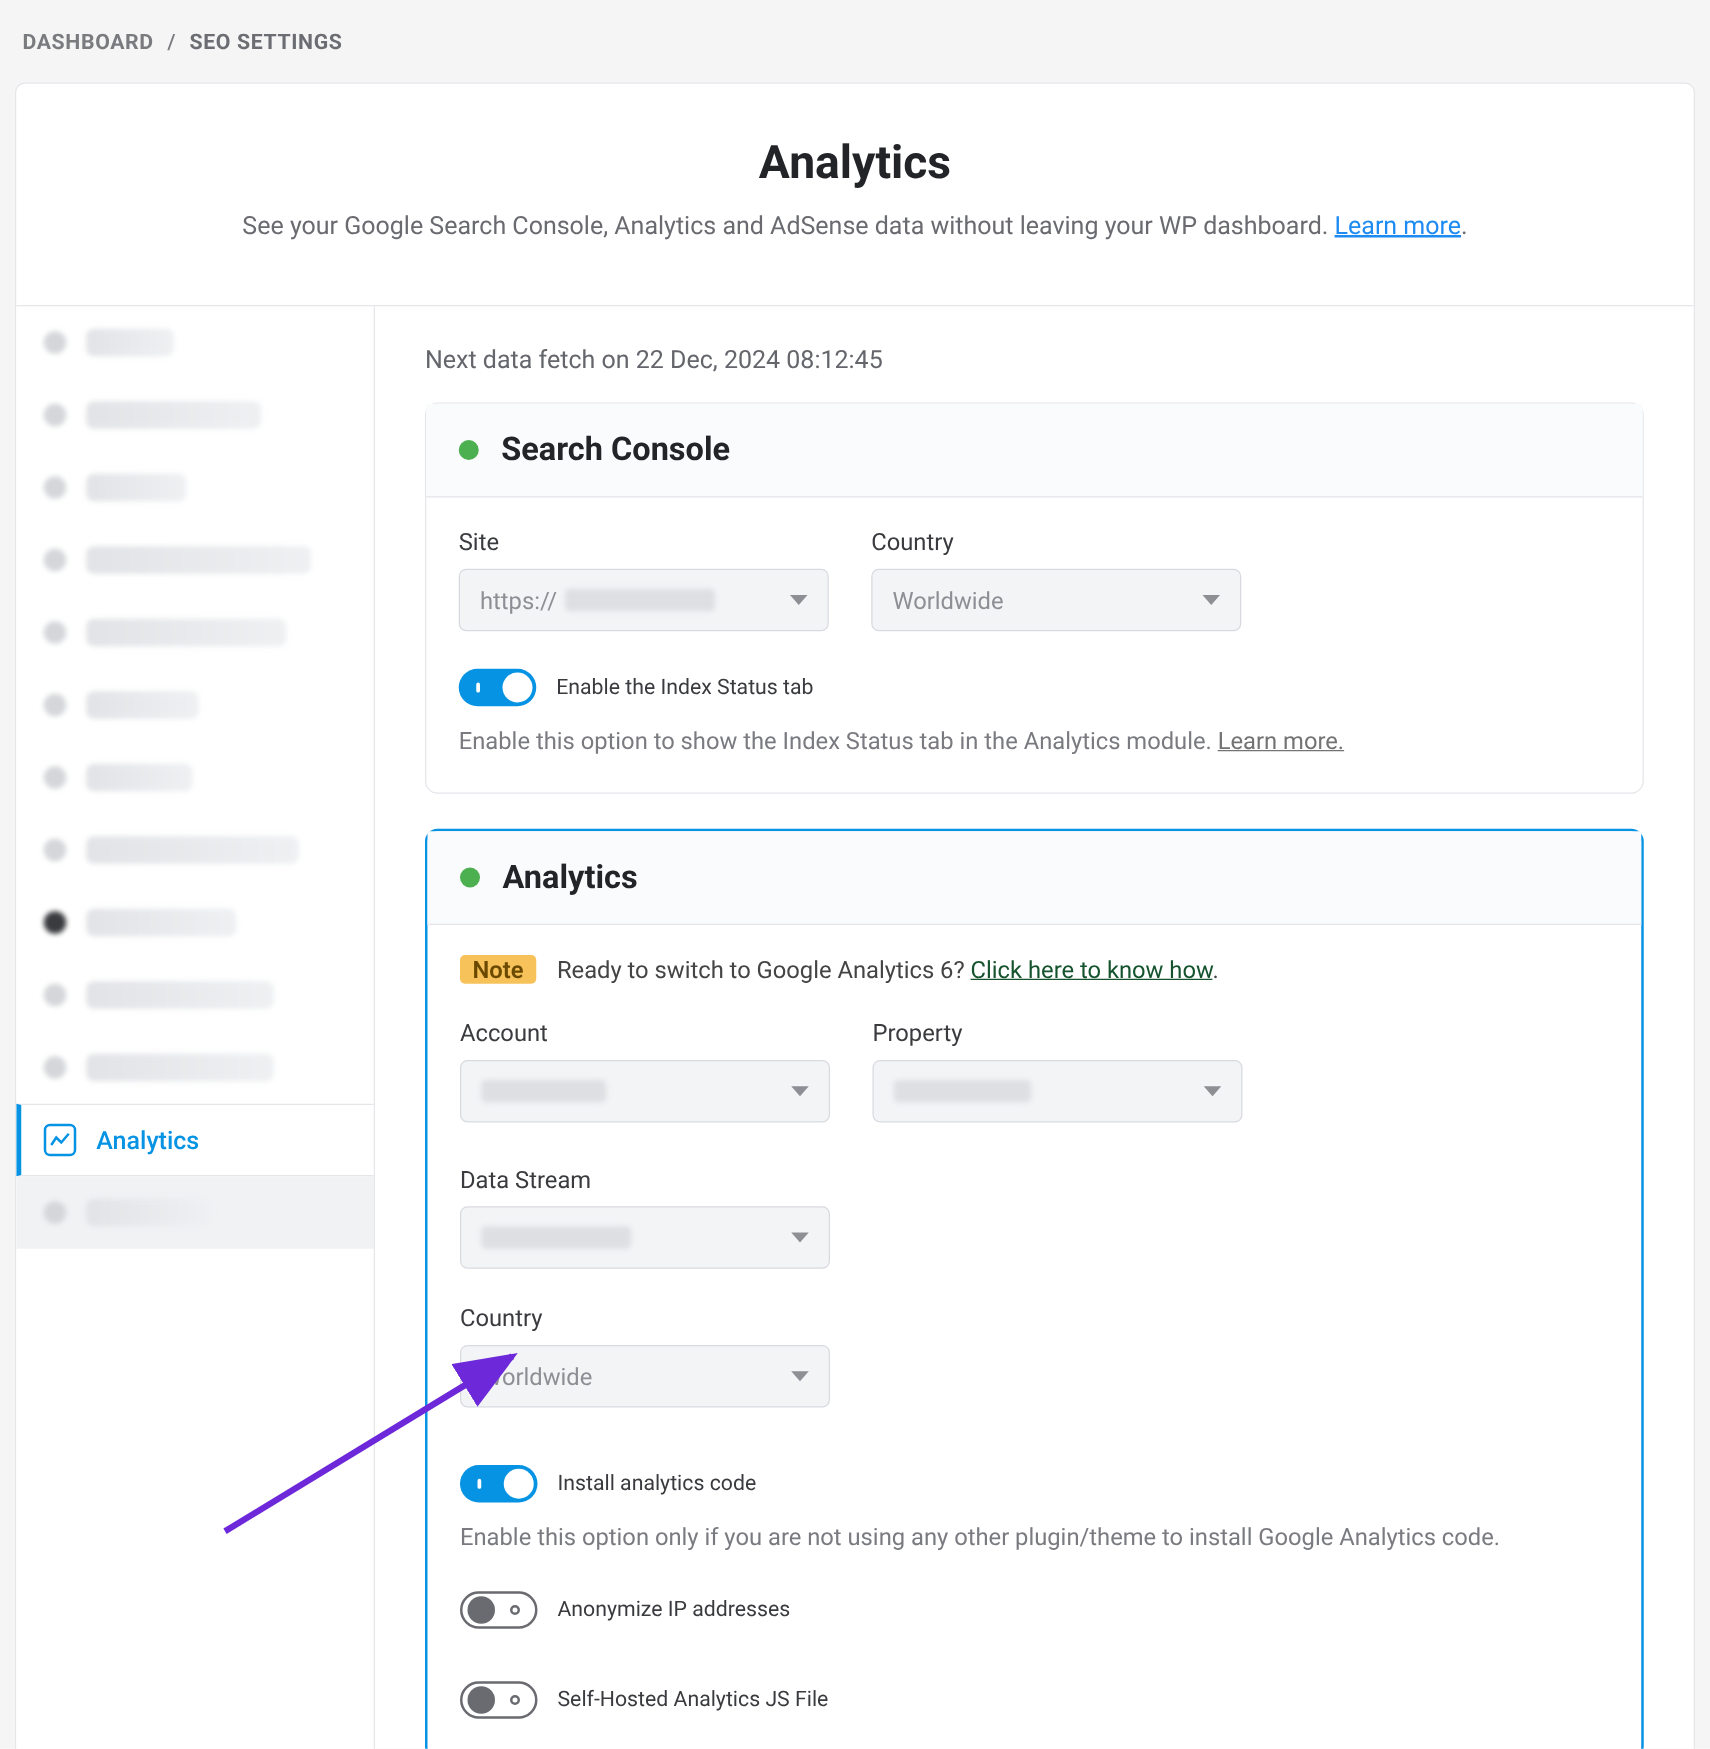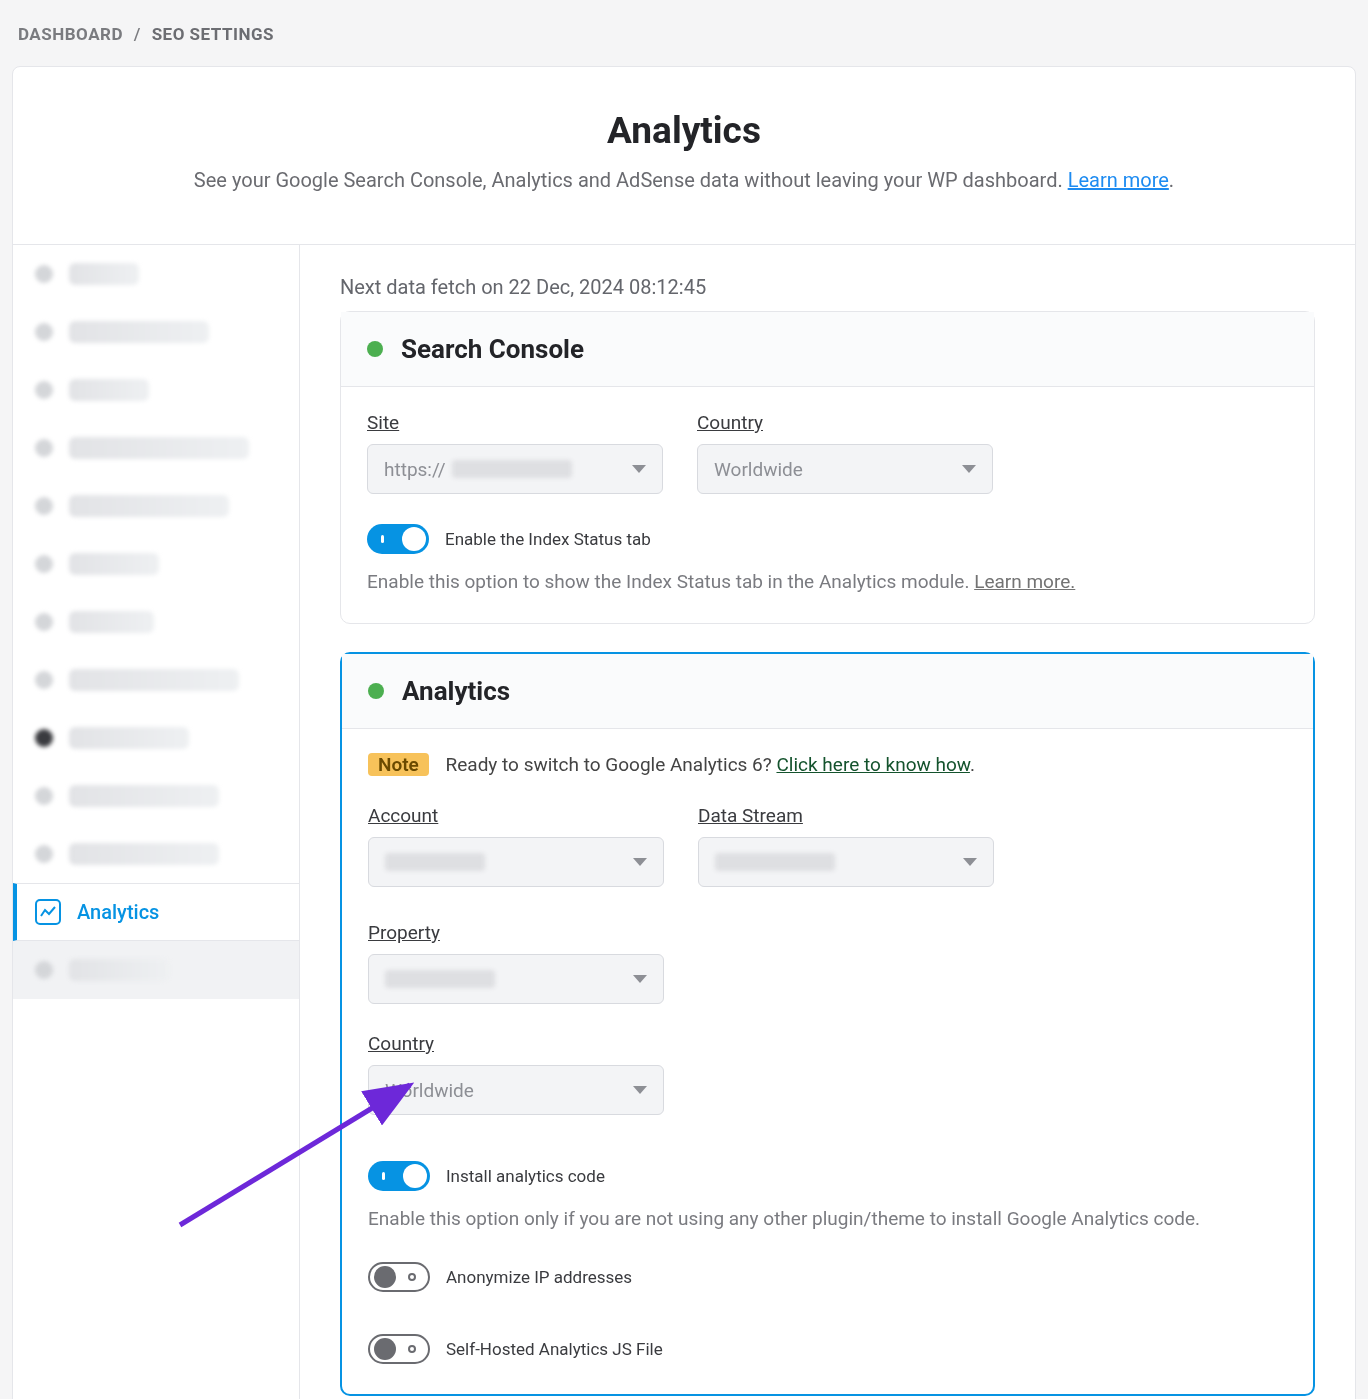--- a/index.html
+++ b/index.html
@@ -93,21 +93,21 @@
   .content {
     flex: 1;
     border-top: 1px solid #e5e6ea;
     border-left: 1px solid #e5e6ea;
     padding: 30px 40px;
   }
   .meta-row {
     display: flex;
     justify-content: space-between;
     align-items: center;
-    margin-bottom: 12px;
+    margin-bottom: 23px;
   }
   .fetch-text { font-size: 20px; color: #64666c; }
   .conn-links a { font-size: 20px; text-decoration: none; }
   .conn-links .orange { color: #e08a2a; }
   .conn-links .red { color: #d9534f; }
   .conn-links .divider { color: #cfd0d3; margin: 0 10px; }
   .section {
     border: 1px solid #e5e6ea;
     border-radius: 10px;
     background: #fff;
@@ -136,21 +136,21 @@
     color: #6b4a00;
     font-weight: 600;
     padding: 0 10px;
     border-radius: 4px;
     margin-right: 12px;
     font-size: 19px;
   }
   .note-row a { color: #14532d; }
   .field-row { display: flex; gap: 34px; flex-wrap: wrap; }
   .field { display: flex; flex-direction: column; gap: 10px; }
-  .field-label { font-size: 19px; color: #3a3b3f; text-decoration: underline; }
+  .field-label { font-size: 19px; color: #3a3b3f; }
   .select {
     width: 296px; height: 50px;
     border: 1px solid #d8dadf;
     border-radius: 6px;
     background: #f3f4f6;
     display: flex; align-items: center; justify-content: space-between;
     padding: 0 16px;
     font-size: 19px; color: #8d8f95;
     cursor: pointer;
   }
@@ -351,33 +351,33 @@
 
             <div class="field-row">
               <div class="field">
                 <span class="field-label">Account</span>
                 <div class="select">
                   <span class="blur-val" style="width:100px"></span>
                   <span class="chev"></span>
                 </div>
               </div>
               <div class="field">
+                <span class="field-label">Property</span>
+                <div class="select">
+                  <span class="blur-val" style="width:110px"></span>
+                  <span class="chev"></span>
+                </div>
+              </div>
+              <div class="field">
                 <span class="field-label">Data Stream</span>
                 <div class="select">
                   <span class="blur-val" style="width:120px"></span>
                   <span class="chev"></span>
                 </div>
               </div>
-              <div class="field">
-                <span class="field-label">Property</span>
-                <div class="select">
-                  <span class="blur-val" style="width:110px"></span>
-                  <span class="chev"></span>
-                </div>
-              </div>
             </div>
 
             <div class="field mt-country">
               <span class="field-label">Country</span>
               <div class="select">
                 <span>Worldwide</span>
                 <span class="chev"></span>
               </div>
             </div>
 

